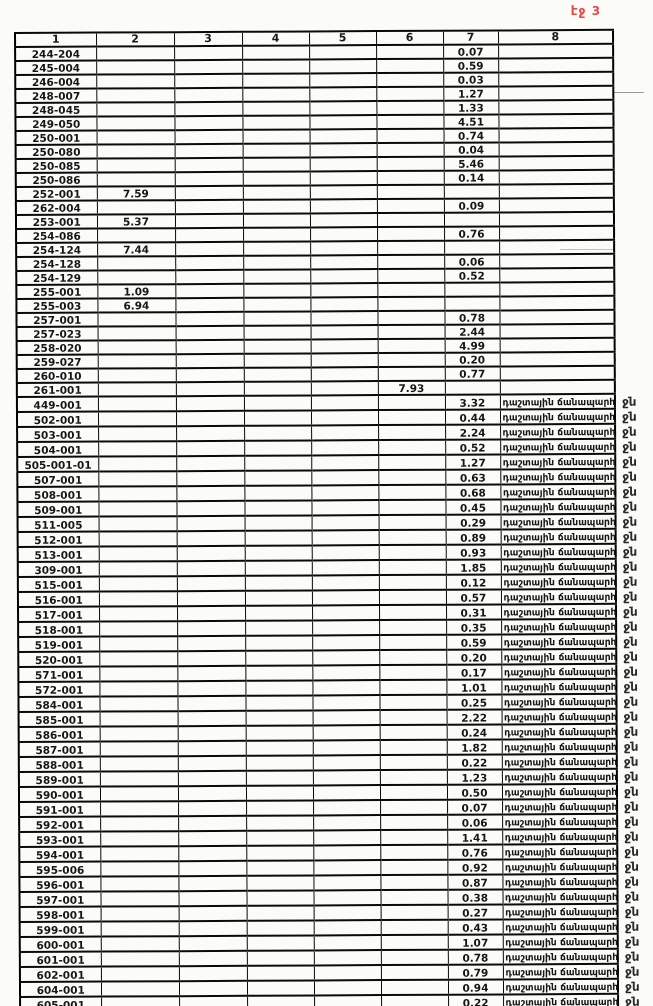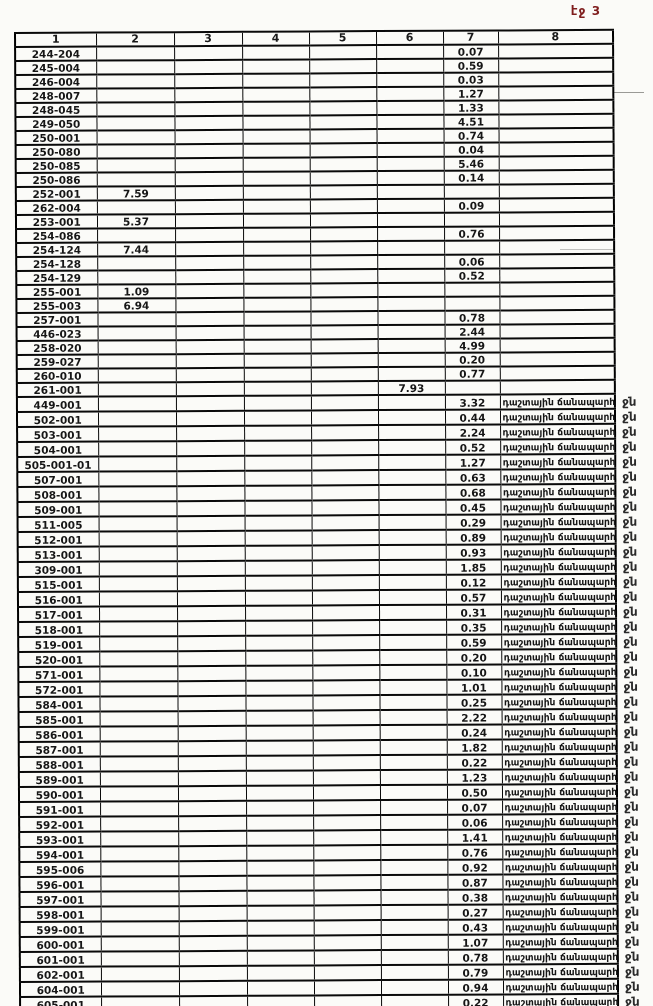--- a/index.html
+++ b/index.html
@@ -4,21 +4,21 @@
 <style>
   html,body{margin:0;padding:0;}
   body{
     width:653px;height:1006px;position:relative;overflow:hidden;
     background:#fbfbf8;
     font-family:"DejaVu Sans", sans-serif;
     color:#141414;
   }
   .page-label{
     position:absolute;top:4px;right:52px;
-    font-size:12px;font-weight:700;letter-spacing:1px;color:#7f1d1d;
+    font-size:12px;font-weight:700;letter-spacing:1px;color:#ef4444;
   }
   .table-wrap{
     position:absolute;left:14px;top:32px;
     transform:rotate(-0.3deg);
     transform-origin:left top;
   }
   table{
     border-collapse:collapse;table-layout:fixed;width:598px;
     background:transparent;
   }
@@ -279,21 +279,21 @@
           <td class="c1"><span class="cellText">257-001</span></td>
           <td class="c2"></td>
           <td class="c3"></td>
           <td class="c4"></td>
           <td class="c5"></td>
           <td class="c6"></td>
           <td class="c7"><span class="cellText">0.78</span></td>
           <td class="c8"></td>
         </tr>
         <tr>
-          <td class="c1"><span class="cellText">446-023</span></td>
+          <td class="c1"><span class="cellText">257-023</span></td>
           <td class="c2"></td>
           <td class="c3"></td>
           <td class="c4"></td>
           <td class="c5"></td>
           <td class="c6"></td>
           <td class="c7"><span class="cellText">2.44</span></td>
           <td class="c8"></td>
         </tr>
         <tr>
           <td class="c1"><span class="cellText">258-020</span></td>
@@ -515,21 +515,21 @@
           <td class="c7"><span class="cellText">0.20</span></td>
           <td class="c8"><span class="cellText">դաշտային ճանապարհ</span><span class="marginNote">ջն</span></td>
         </tr>
         <tr>
           <td class="c1"><span class="cellText">571-001</span></td>
           <td class="c2"></td>
           <td class="c3"></td>
           <td class="c4"></td>
           <td class="c5"></td>
           <td class="c6"></td>
-          <td class="c7"><span class="cellText">0.10</span></td>
+          <td class="c7"><span class="cellText">0.17</span></td>
           <td class="c8"><span class="cellText">դաշտային ճանապարհ</span><span class="marginNote">ջն</span></td>
         </tr>
         <tr>
           <td class="c1"><span class="cellText">572-001</span></td>
           <td class="c2"></td>
           <td class="c3"></td>
           <td class="c4"></td>
           <td class="c5"></td>
           <td class="c6"></td>
           <td class="c7"><span class="cellText">1.01</span></td>

